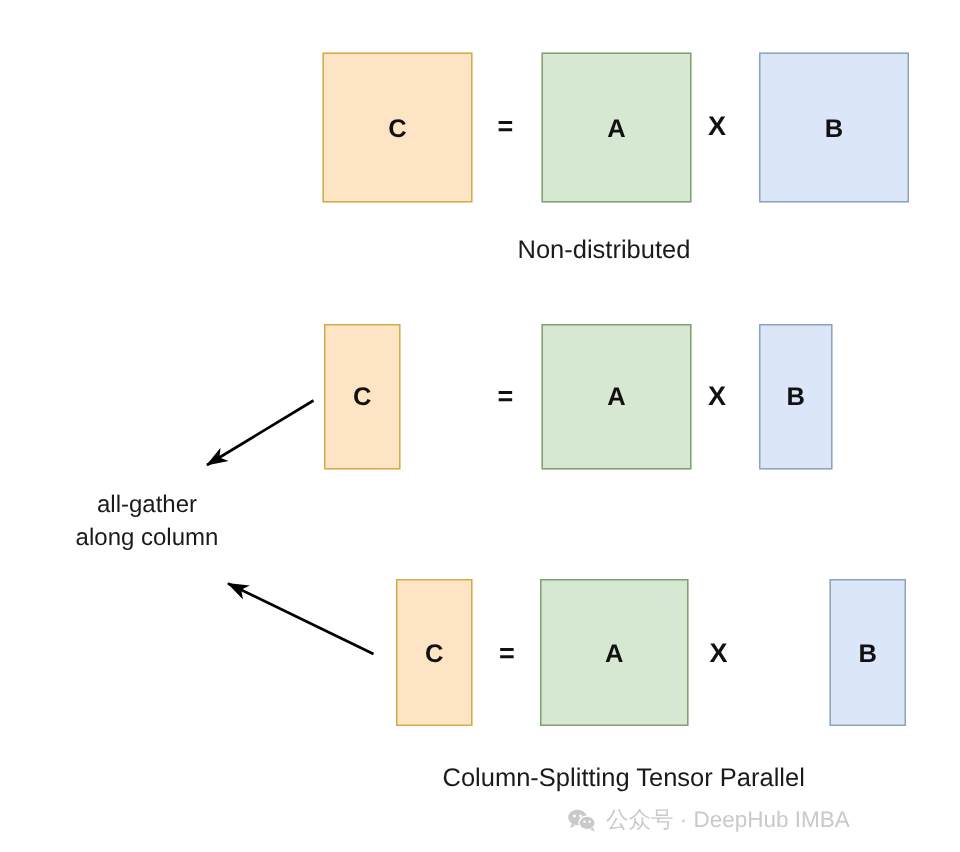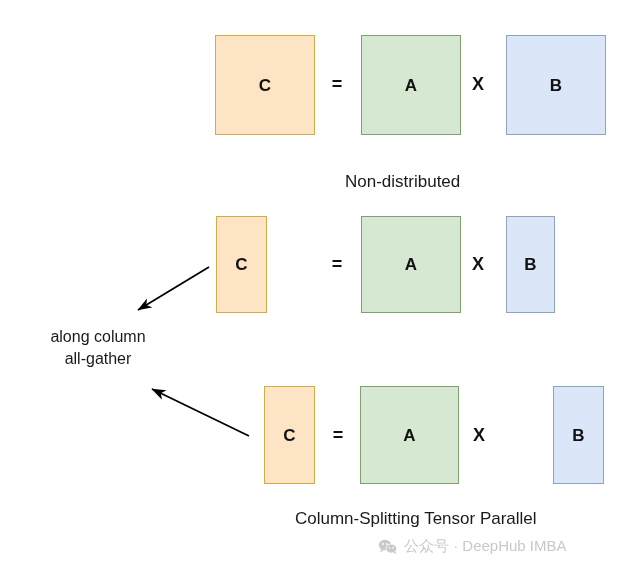--- a/index.html
+++ b/index.html
@@ -106,37 +106,37 @@
     <span class="matrix-label">C</span>
   </div>
   <div class="op-symbol" style="left:326px; top:75px; width:22px;">=</div>
   <div class="matrix-box box-green" style="left:361px; top:35px; width:100px; height:100px;">
     <span class="matrix-label">A</span>
   </div>
   <div class="op-symbol" style="left:467px; top:75px; width:22px;">X</div>
   <div class="matrix-box box-blue" style="left:506px; top:35px; width:100px; height:100px;">
     <span class="matrix-label">B</span>
   </div>
-  <div class="caption" style="left:345px; top:172px;">Non-distributed</div>
+  <div class="caption" style="left:345px; top:157px;">Non-distributed</div>
 
   <div class="matrix-box box-orange" style="left:216px; top:216px; width:51px; height:97px;">
     <span class="matrix-label">C</span>
   </div>
   <div class="op-symbol" style="left:326px; top:255px; width:22px;">=</div>
   <div class="matrix-box box-green" style="left:361px; top:216px; width:100px; height:97px;">
     <span class="matrix-label">A</span>
   </div>
   <div class="op-symbol" style="left:467px; top:255px; width:22px;">X</div>
   <div class="matrix-box box-blue" style="left:506px; top:216px; width:49px; height:97px;">
     <span class="matrix-label">B</span>
   </div>
 
   <div class="annotation" style="left:28px; top:326px; width:140px;">
+    <div>all-gather</div>
     <div>along column</div>
-    <div>all-gather</div>
   </div>
 
   <div class="matrix-box box-orange" style="left:264px; top:386px; width:51px; height:98px;">
     <span class="matrix-label">C</span>
   </div>
   <div class="op-symbol" style="left:327px; top:426px; width:22px;">=</div>
   <div class="matrix-box box-green" style="left:360px; top:386px; width:99px; height:98px;">
     <span class="matrix-label">A</span>
   </div>
   <div class="op-symbol" style="left:468px; top:426px; width:22px;">X</div>

